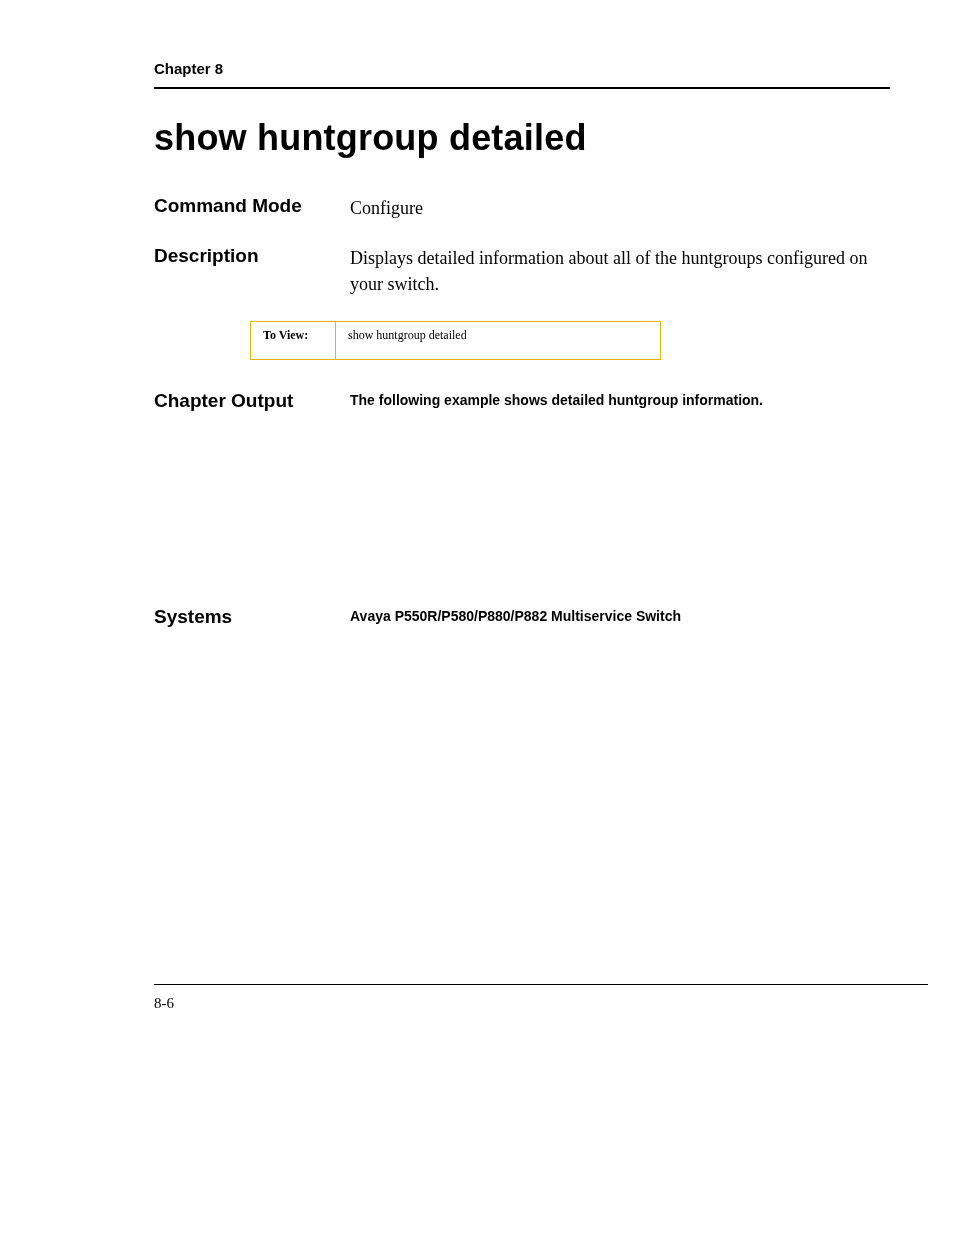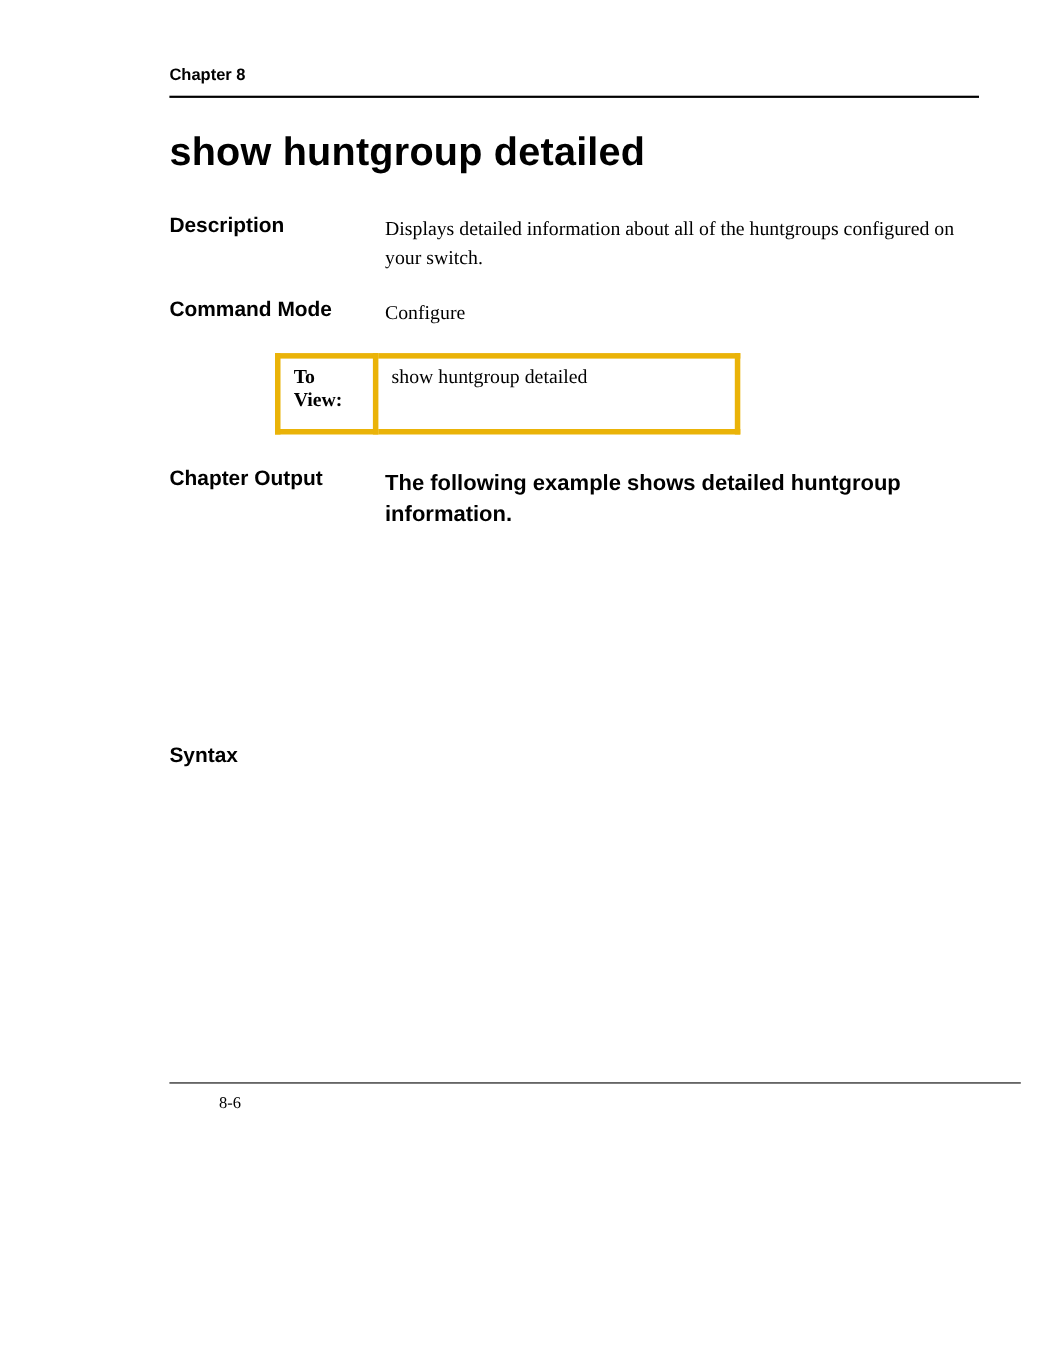--- a/index.html
+++ b/index.html
@@ -52,49 +52,48 @@
   }
   .value-col {
     flex: 1;
     font-family: Georgia, "Times New Roman", serif;
     font-size: 18px;
     line-height: 1.45;
   }
   .value-col.bold {
     font-family: "Segoe UI", "Helvetica Neue", Arial, sans-serif;
     font-weight: 700;
-    font-size: 20px;
+    font-size: 14px;
   }
   .syntax-table {
     margin-left: 96px;
     border-collapse: collapse;
     margin-top: 6px;
     margin-bottom: 30px;
   }
   .syntax-table td {
-    border: 5px solid #eab308;
+    border: 1px solid #eab308;
     padding: 6px 12px 16px 12px;
     vertical-align: top;
-    font-size: 18px;
+    font-size: 12px;
   }
   .syntax-table td.th {
     font-family: Georgia, "Times New Roman", serif;
     font-weight: 700;
     width: 60px;
   }
   .syntax-table td.cmd {
     font-family: Georgia, "Times New Roman", serif;
     width: 300px;
   }
   .footer {
     position: absolute;
     left: 126px;
     right: 54px;
     bottom: 68px;
-    text-align: center;
   }
   .foot-rule {
     border: none;
     border-top: 1px solid #000;
     margin: 0 0 10px 0;
   }
   .foot-line {
     display: flex;
     font-family: Georgia, "Times New Roman", serif;
     font-size: 15px;
@@ -112,48 +111,49 @@
 <body>
 
 <div class="page">
 
   <div class="running-head">Chapter 8</div>
   <hr class="head-rule">
 
   <h1 class="title">show huntgroup detailed</h1>
 
   <div class="row">
-    <div class="label-col">Description</div>
-    <div class="value-col">Displays detailed information about all of the huntgroups configured on your switch.</div>
+    <div class="label-col">Command Mode</div>
+    <div class="value-col">Configure</div>
   </div>
 
   <div class="row">
-    <div class="label-col">Command Mode</div>
-    <div class="value-col">Configure</div>
+    <div class="label-col">Description</div>
+    <div class="value-col">Displays detailed information about all of the huntgroups configured on your switch.</div>
   </div>
 
 
   <table class="syntax-table">
     <tbody>
         <tr>
       <td class="th">To View:</td>
       <td class="cmd">show huntgroup detailed</td>
     </tr>
   </tbody>
     </table>
 
   <div class="row">
     <div class="label-col">Chapter Output</div>
     <div class="value-col bold">The following example shows detailed huntgroup information.</div>
   </div>
 
   <div class="gap-large"></div>
 
   <div class="row">
-    <div class="label-col">Syntax</div>
+    <div class="label-col">Systems</div>
+    <div class="value-col bold">Avaya P550R/P580/P880/P882 Multiservice Switch</div>
   </div>
 
   <div class="footer">
     <hr class="foot-rule">
     <div class="foot-line">
       <div class="foot-page">8-6</div>
     </div>
   </div>
 
 </div>

